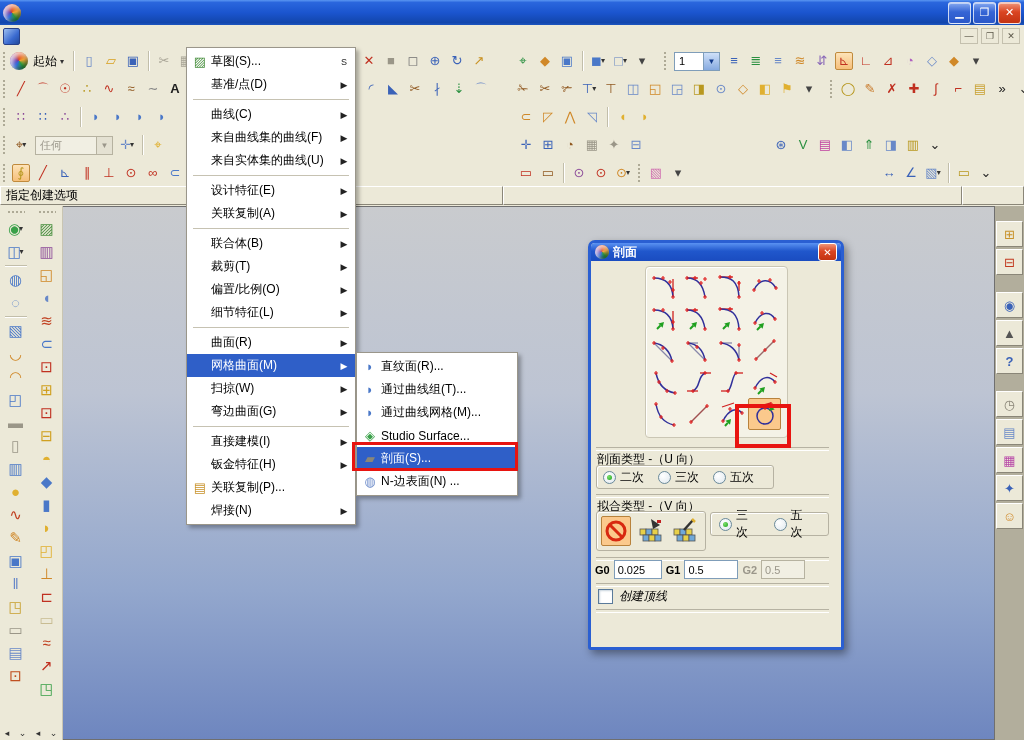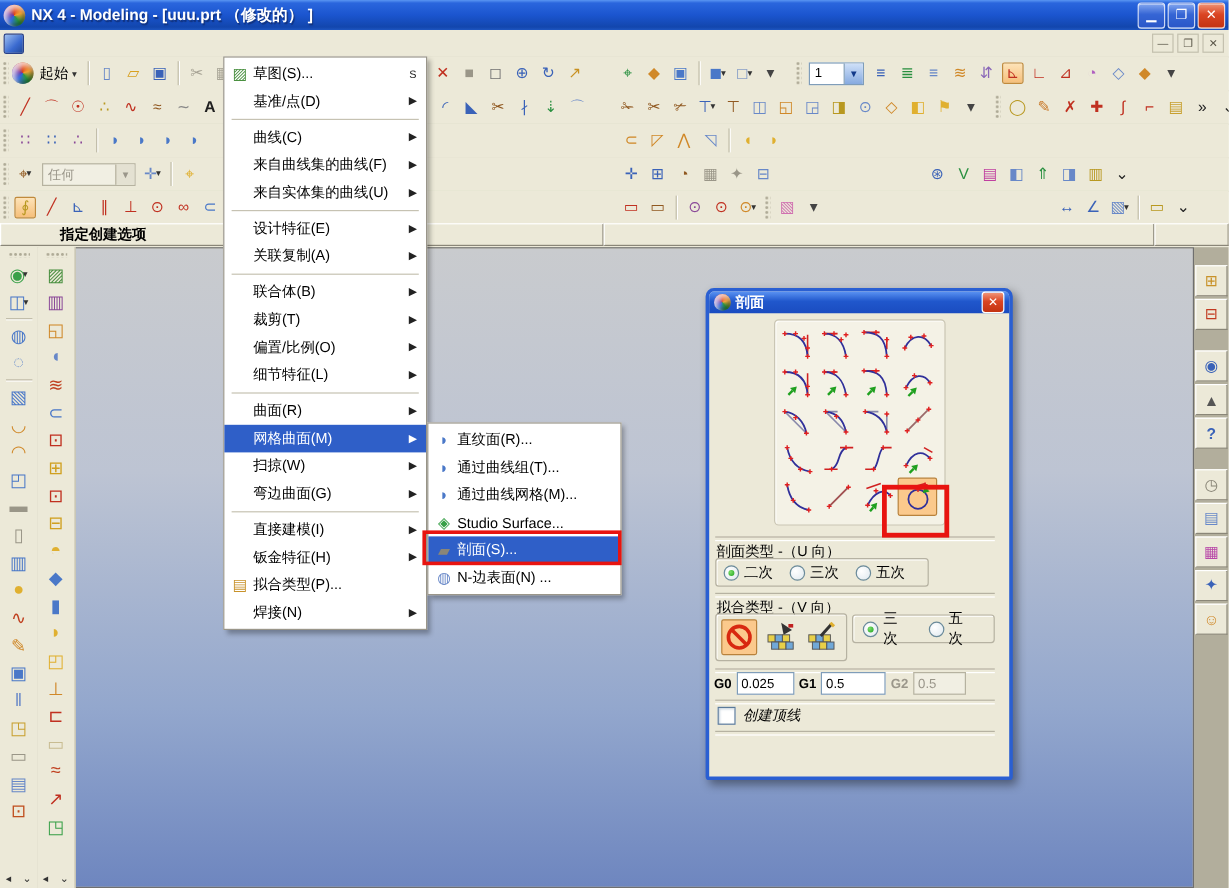--- a/index.html
+++ b/index.html
@@ -52,21 +52,21 @@
   .combo .val{flex:1;padding:0 4px;overflow:hidden;}
   .combo .cbtn{width:15px;height:100%;background:linear-gradient(180deg,#cfe0f8,#86aae0);
     border-left:1px solid #7f9db9;display:flex;align-items:center;justify-content:center;font-size:8px;color:#123a8a;}
   .combo.dis{background:#f1efe3;border-color:#b6b2a0;color:#9a968a;}
   .combo.dis .cbtn{background:#e4e1d2;color:#9a968a;border-left-color:#b6b2a0;}
 
   
   .pbar{position:absolute;left:0;top:186px;width:1024px;height:20px;background:#ece9d8;}
   .psec{position:absolute;top:0;height:19px;border:1px solid;border-color:#fff #8a8678 #8a8678 #fff;
     box-sizing:border-box;display:flex;align-items:center;}
-  .psec .ptext{font-weight:bold;padding-left:5px;margin-left:44px;}
+  .psec .ptext{font-weight:normal;padding-left:5px;}
 
   
   .canvas{position:absolute;left:62px;top:206px;width:933px;height:534px;box-sizing:border-box;
     border:1px solid #6f6f6f;
     background:linear-gradient(180deg,#c9cbce 0%,#bdc4d3 35%,#93a7cd 72%,#6e86bf 100%);}
   .vcol{position:absolute;top:206px;bottom:0;width:31px;background:#ece9d8;border-right:1px solid #c9c5b2;
     display:flex;flex-direction:column;align-items:center;}
   .griph{height:5px;width:18px;margin:4px 0 2px;
     background-image:radial-gradient(#aeaa96 1px,transparent 1.3px);background-size:4px 4px;}
   .vti{width:22px;height:21px;margin:1px 0;display:flex;align-items:center;justify-content:center;
@@ -141,21 +141,20 @@
   .triad{position:absolute;left:500px;top:400px;width:110px;height:110px;z-index:2;}
   .triad-label{position:absolute;color:#e87f42;font-family:"DejaVu Sans Mono",monospace;font-size:11px;}
 </style>
 </head>
 <body>
 
 <div id="app">
 
   <div class="titlebar">
     <span class="nxlogo"></span>
-    <span class="title-text">NX 4 - Modeling - [uuu.prt （修改的） ]</span>
     <span class="tb-ctrls">
       <span class="tb-btn">▁</span>
       <span class="tb-btn">❐</span>
       <span class="tb-btn close">✕</span>
     </span>
   </div>
 
   <div class="menubar">
     <span class="doc-icon"></span>
     <span class="mdi-ctrls">
@@ -869,21 +868,21 @@
         <span class="mlabel">直接建模(I)</span>
         <span class="mright">▶</span>
       </div>
       <div class="mitem">
         <span class="mico"></span>
         <span class="mlabel">钣金特征(H)</span>
         <span class="mright">▶</span>
       </div>
       <div class="mitem">
         <span class="mico" style="color: rgb(200, 146, 42);">▤</span>
-        <span class="mlabel">拟合类型(P)...</span>
+        <span class="mlabel">关联复制(P)...</span>
         <span class="mright"></span>
       </div>
       <div class="mitem">
         <span class="mico"></span>
         <span class="mlabel">焊接(N)</span>
         <span class="mright">▶</span>
       </div>
     </div>
   <div class="menu" id="mesh-submenu" style="left:356px;top:352px;width:162px;z-index:11;">
       <div class="mitem">

